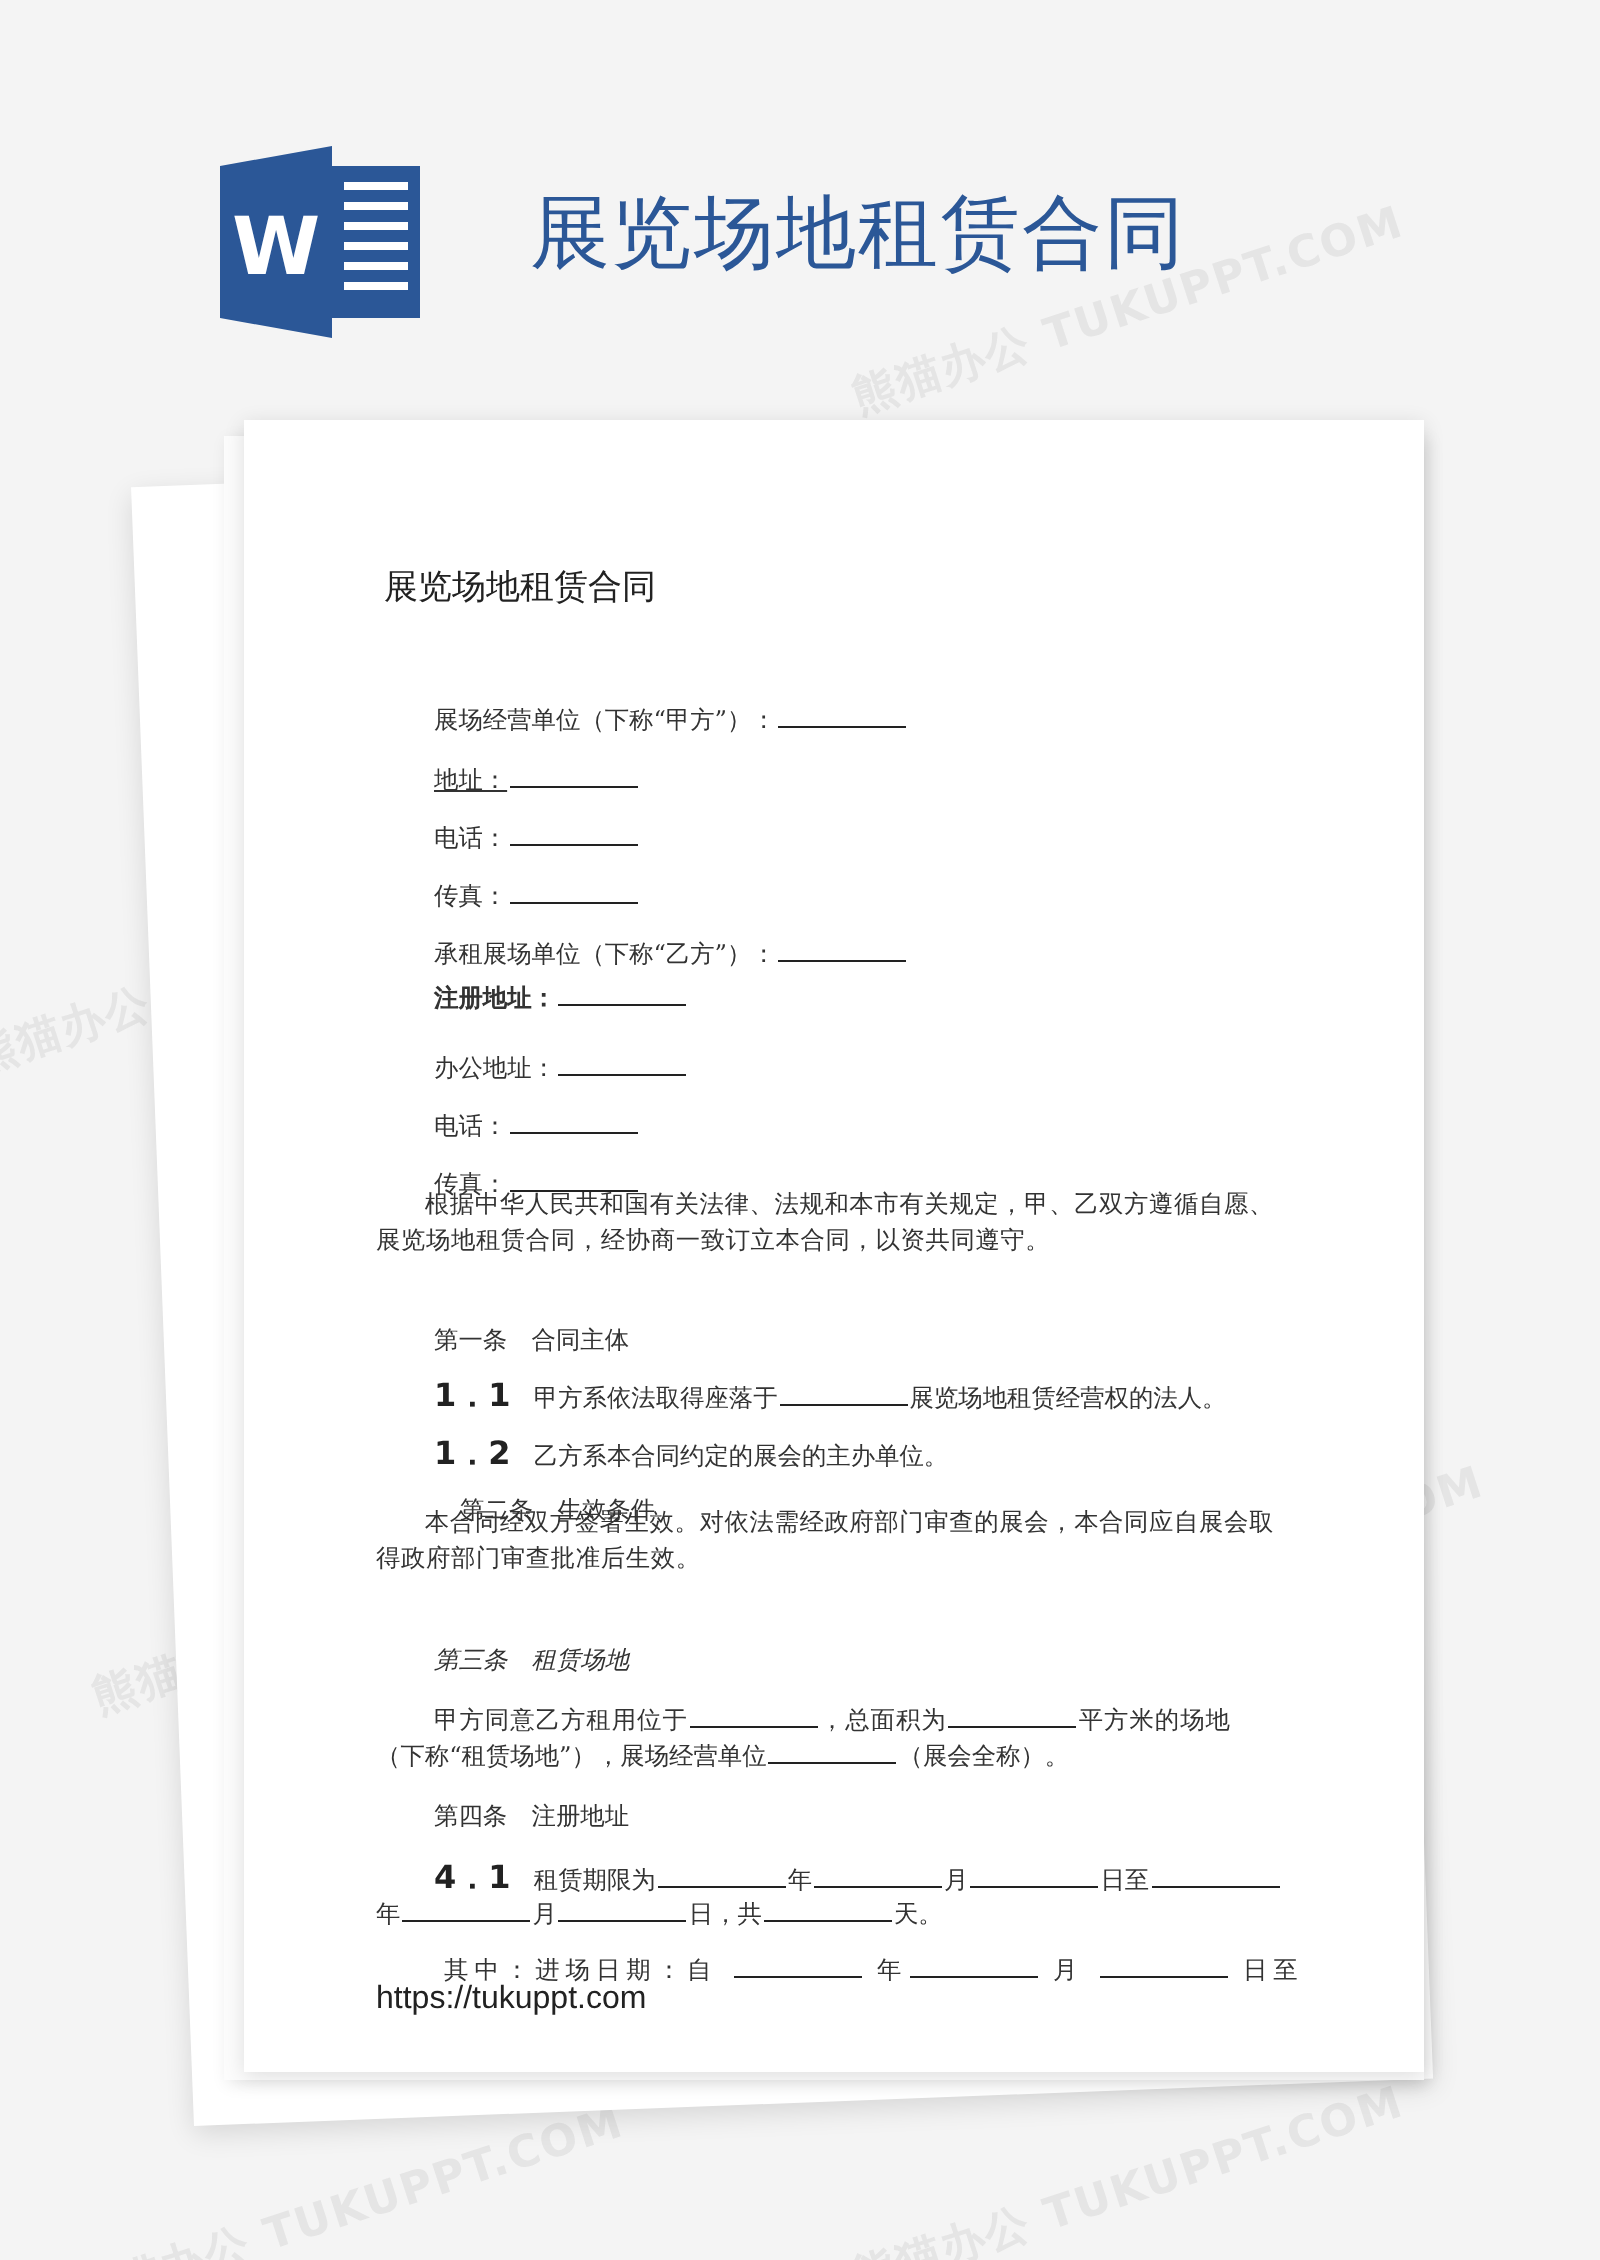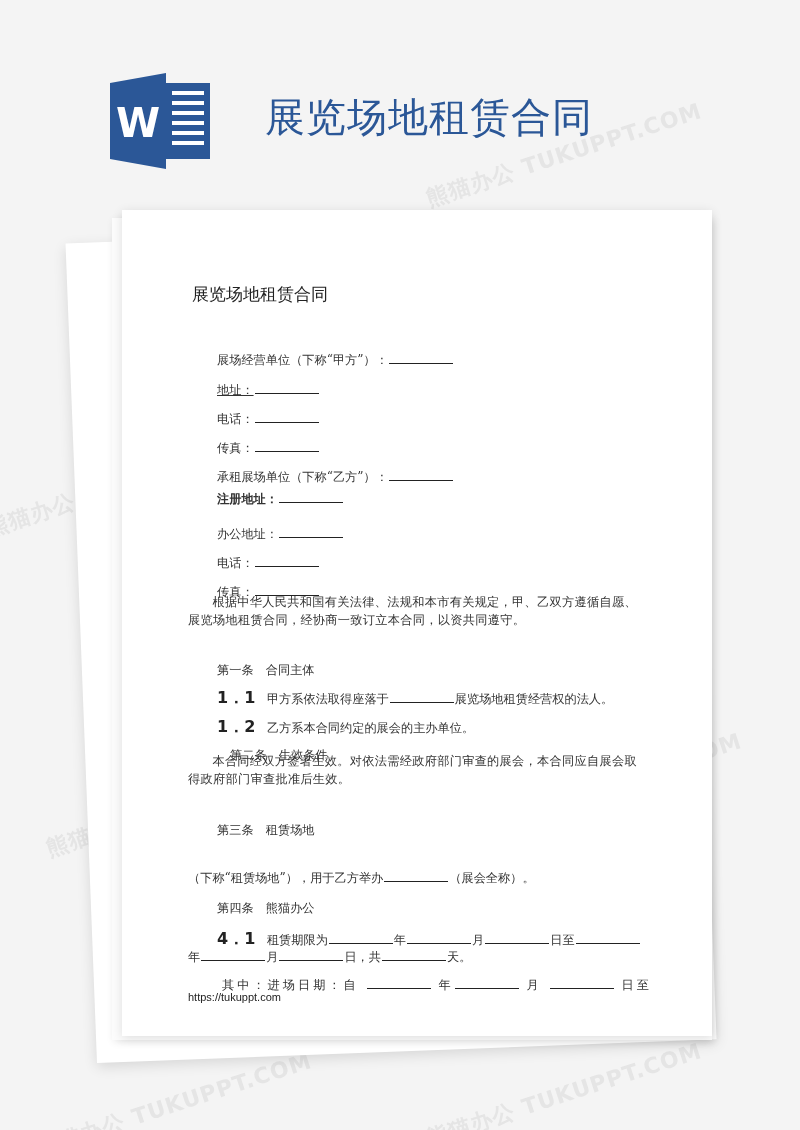--- a/index.html
+++ b/index.html
@@ -46,21 +46,21 @@
     display:inline-block; width:64px; border-bottom:1.6px solid #222;
     height:11px; vertical-align:baseline; margin:0 1px;
   }
   .para {
     position:absolute; left:66px; width:454px; font-size:12.2px; color:#333;
     line-height:18px; text-indent:2em; letter-spacing:0.3px;
   }
   .num { font-family:"DejaVu Sans", sans-serif; font-weight:bold; font-size:16px; color:#222; }
   .footer-url {
     position:absolute; left:66px; top:781px; font-family:"Liberation Sans", sans-serif;
-    font-size:11px; color:#222;
+    font-size:16px; color:#222;
   }
 </style>
 </head>
 <body>
 
 <div class="header">
   <svg class="word-icon" viewBox="0 0 102 96">
     <rect x="56" y="10" width="44" height="76" fill="#2b5797"></rect>
     <rect x="62" y="18" width="32" height="4" fill="#ffffff"></rect>
     <rect x="62" y="28" width="32" height="4" fill="#ffffff"></rect>
@@ -123,26 +123,29 @@
   <div class="line" style="left:95px; top:458px;">
     <span class="num">1．1</span>&nbsp;&nbsp;&nbsp;<span>甲方系依法取得座落于</span><span class="blank"></span><span>展览场地租赁经营权的法人。</span>
   </div>
   <div class="line" style="left:95px; top:487px;">
     <span class="num">1．2</span>&nbsp;&nbsp;&nbsp;<span>乙方系本合同约定的展会的主办单位。</span>
   </div>
 
   <div class="line" style="left:108px; top:515px;">第二条　生效条件</div>
   <div class="para" style="top:542px;">本合同经双方签署生效。对依法需经政府部门审查的展会，本合同应自展会取得政府部门审查批准后生效。</div>
 
-  <div class="line" style="left:95px; top:590px;">第三条　租赁场地</div>
+  <div class="line" style="left:95px; top:590px;font-style:italic;">第三条　租赁场地</div>
+  <div class="line" style="left:95px; top:620px; letter-spacing:0.5px;">
+    <span>甲方同意乙方租用位于</span><span class="blank"></span><span>，总面积为</span><span class="blank"></span><span>平方米的场地</span>
+  </div>
   <div class="line" style="left:66px; top:638px;">
-    <span>（下称“租赁场地”），用于乙方举办</span><span class="blank"></span><span>（展会全称）。</span>
+    <span>（下称“租赁场地”），展场经营单位</span><span class="blank"></span><span>（展会全称）。</span>
   </div>
 
-  <div class="line" style="left:95px; top:668px;">第四条　熊猫办公</div>
+  <div class="line" style="left:95px; top:668px;">第四条　注册地址</div>
   <div class="line" style="left:95px; top:699px;">
     <span class="num">4．1</span>&nbsp;&nbsp;&nbsp;<span>租赁期限为</span><span class="blank"></span><span>年</span><span class="blank"></span><span>月</span><span class="blank"></span><span>日至</span><span class="blank"></span>
   </div>
   <div class="line" style="left:100px; top:745px; letter-spacing:3px;">
     <span>其中：进场日期：自</span> <span class="blank"></span> <span>年</span><span class="blank"></span> <span>月</span> <span class="blank"></span> <span>日至</span>
   </div>
   <div class="line" style="left:66px; top:717px;">
     <span>年</span><span class="blank"></span><span>月</span><span class="blank"></span><span>日，共</span><span class="blank"></span><span>天。</span>
   </div>
 

